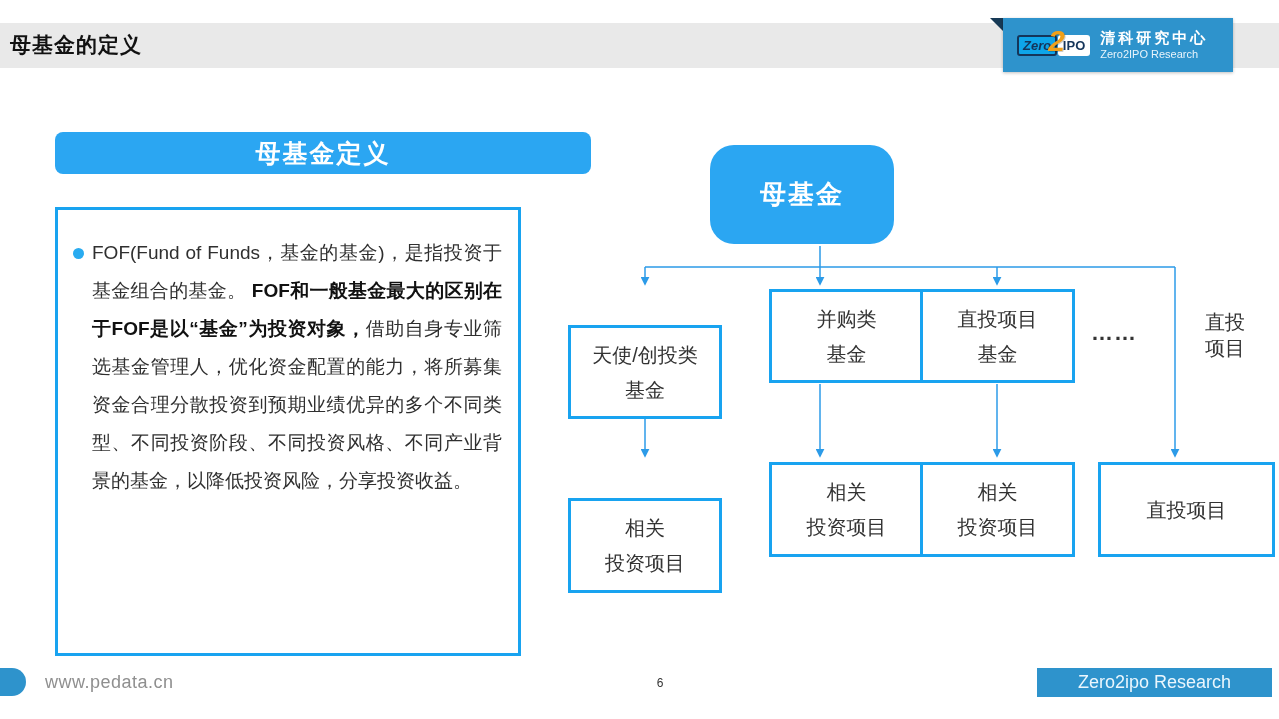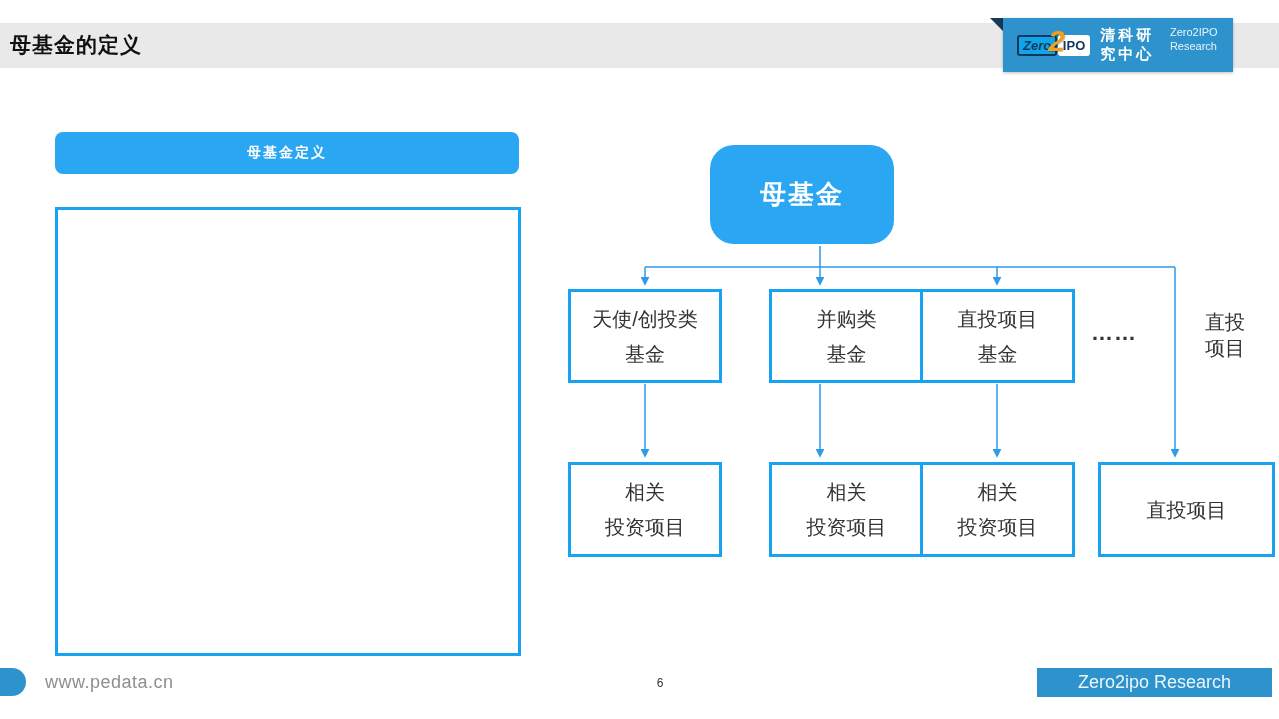--- a/index.html
+++ b/index.html
@@ -37,29 +37,29 @@
   .logo-two{
     color:#f0a019;font-size:30px;font-weight:700;font-style:italic;
     margin:-8px -7px 0 -9px;z-index:2;line-height:30px;
     text-shadow:1px 1px 0 rgba(0,0,0,.2);
   }
   .logo-ipo{
     background:#fff;border-radius:3px;
     font-size:13px;font-weight:700;color:#15355a;
     padding:3px 5px;line-height:15px;z-index:1;text-align:right;
   }
-  .org-names{display:flex;flex-direction:row;line-height:1.25;}
+  .org-names{display:flex;flex-direction:column;line-height:1.25;}
   .org-cn{color:#fff;font-size:15px;font-weight:700;letter-spacing:3px;}
   .org-en{color:#e8f4fb;font-size:11px;}
   
   .panel-heading{
-    position:absolute;left:55px;top:132px;width:464px;height:42px;
+    position:absolute;left:55px;top:132px;width:536px;height:42px;
     background:#2ba6f2;border-radius:8px;
     display:flex;align-items:center;justify-content:center;
-    color:#fff;font-size:14px;font-weight:700;letter-spacing:2px;
+    color:#fff;font-size:25px;font-weight:700;letter-spacing:2px;
   }
   .def-box{
     position:absolute;left:55px;top:207px;width:466px;height:449px;
     border:3px solid #18a3f0;background:#fff;box-sizing:border-box;
   }
   .def-list{
     list-style:none;margin:0;padding:24px 16px 0 15px;
   }
   .def-list li{display:flex;align-items:flex-start;}
   .bullet-dot{
@@ -79,21 +79,21 @@
     display:flex;align-items:center;justify-content:center;
     color:#fff;font-size:26px;font-weight:700;letter-spacing:2px;
   }
   .fbox{
     position:absolute;background:#fff;border:3px solid #18a3f0;box-sizing:border-box;
     display:flex;flex-direction:column;align-items:center;justify-content:center;
     gap:13px;color:#333;font-size:20px;line-height:1.1;text-align:center;
   }
   .row1{top:289px;height:94px;}
   .row2{top:462px;height:95px;}
-  .fb1{left:568px;width:154px;}
+  .fb1{left:568px;width:154px;margin-top:36px;}
   .fb2{left:742px;width:155px;margin-left:27px;}
   .fb3{left:920px;width:155px;}
   .fb4{left:1098px;width:177px;}
   .ellipsis-label{
     position:absolute;left:1082px;top:320px;width:64px;
     font-size:22px;font-weight:700;color:#333;text-align:center;letter-spacing:1px;
   }
   .direct-label{
     position:absolute;left:1186px;top:309px;
     font-size:20px;color:#333;line-height:26px;margin-left:19px;
@@ -133,20 +133,24 @@
   <div class="org-names">
     <span class="org-cn">清科研究中心</span>
     <span class="org-en">Zero2IPO Research</span>
   </div>
 </div>
 
 <div class="panel-heading">母基金定义</div>
 
 <div class="def-box">
   <ul class="def-list">
+    <li>
+      <span class="bullet-dot"></span>
+      <p class="bullet-text"><span>FOF(Fund of Funds，基金的基金)，是指投资于基金组合的基金。 </span><span class="b">FOF和一般基金最大的区别在于FOF是以“基金”为投资对象，</span><span>借助自身专业筛选基金管理人，优化资金配置的能力，将所募集资金合理分散投资到预期业绩优异的多个不同类型、不同投资阶段、不同投资风格、不同产业背景的基金，以降低投资风险，分享投资收益。</span></p>
+    </li>
   </ul>
 </div>
 
 <svg class="connectors" width="1279" height="719" viewBox="0 0 1279 719">
   <defs>
     <marker id="arrow" viewBox="0 0 10 10" refX="8" refY="5" markerWidth="9" markerHeight="9" orient="auto-start-reverse" markerUnits="userSpaceOnUse">
       <path d="M0,0 L10,5 L0,10 z" fill="#2c9be8"></path>
     </marker>
   </defs>
   <g stroke="#2c9be8" stroke-width="1.5" fill="none">

